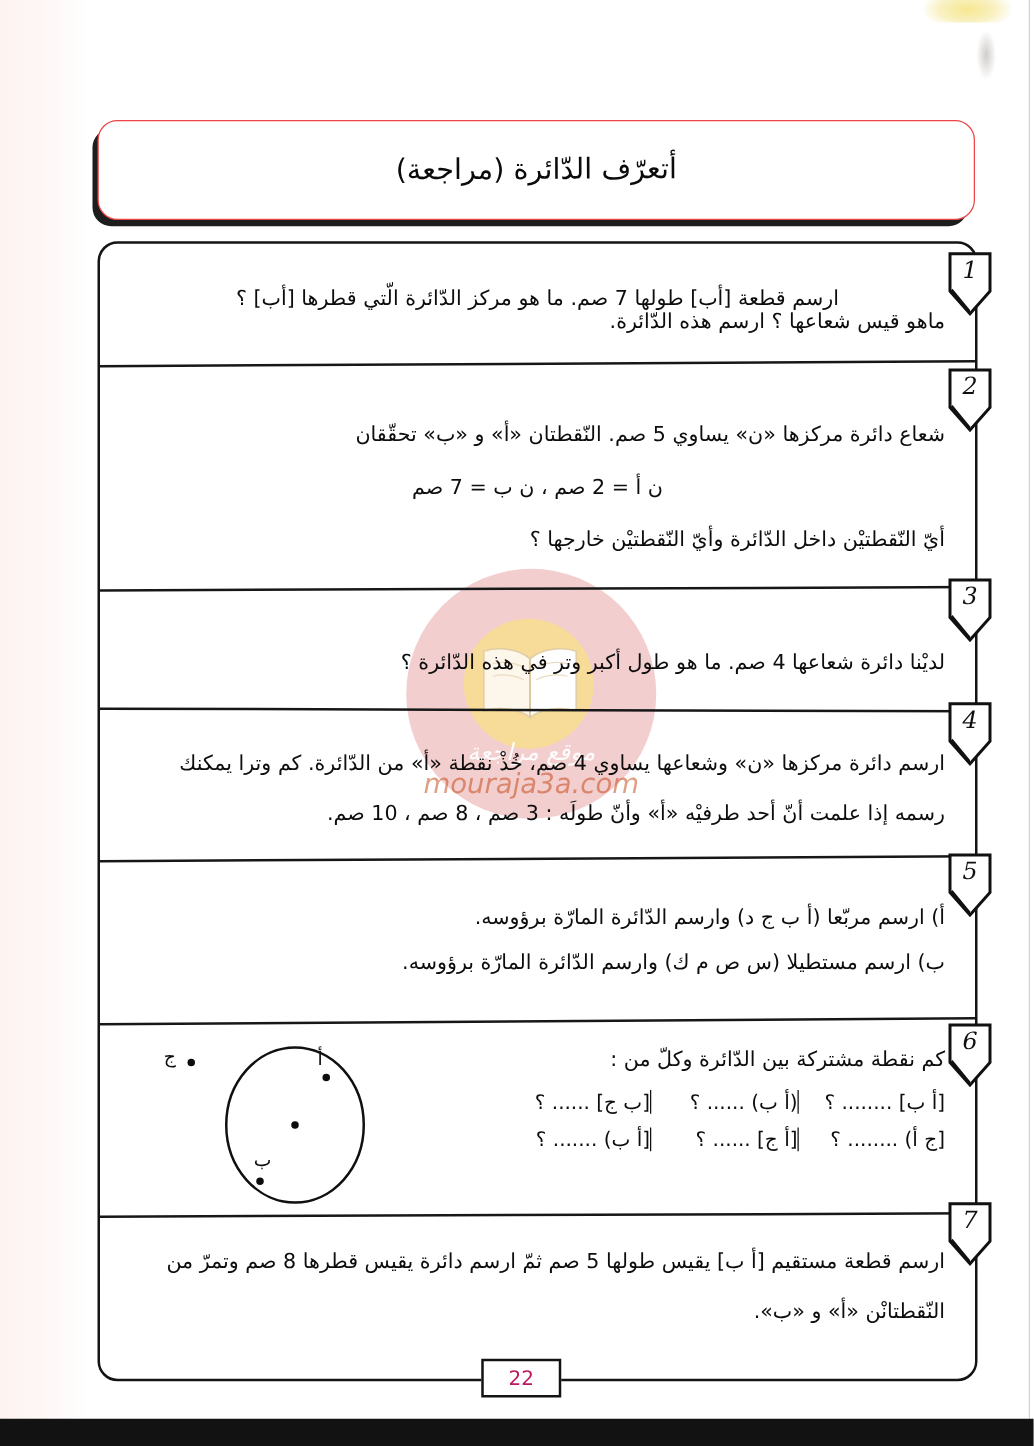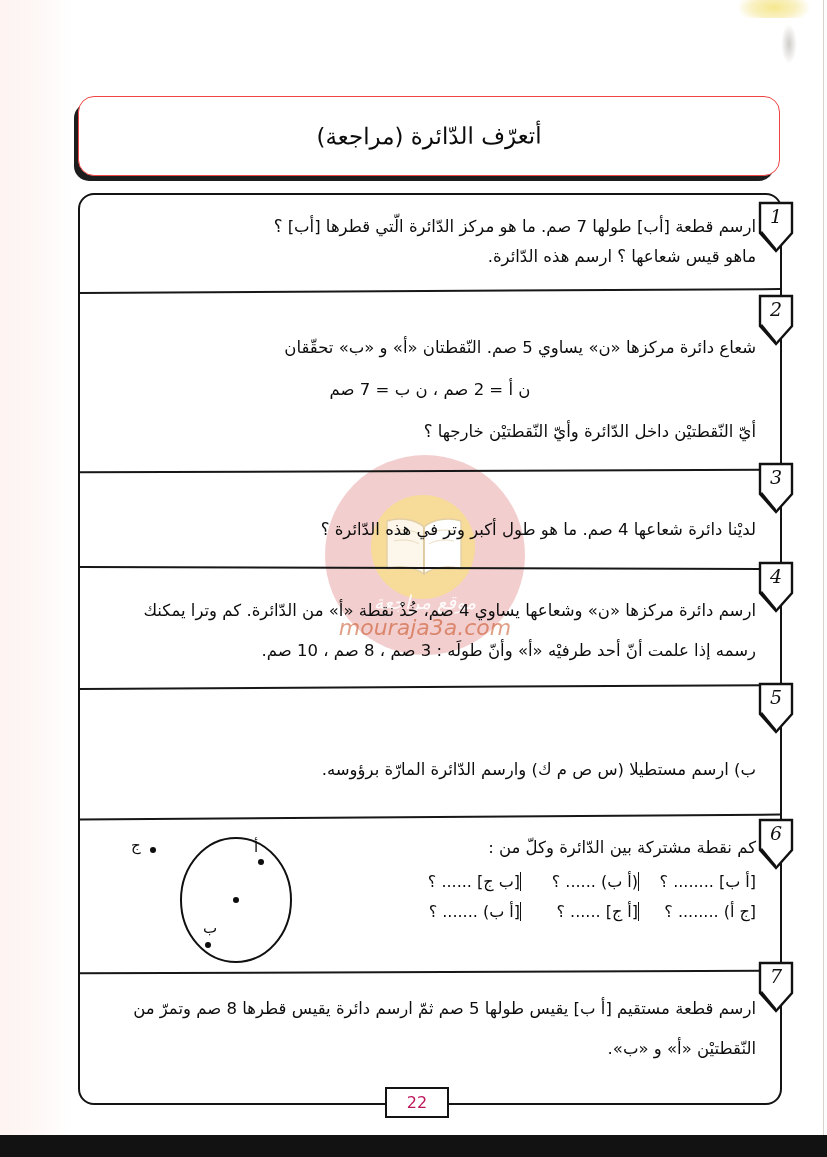--- a/index.html
+++ b/index.html
@@ -279,21 +279,21 @@
   <div id="frame">
 
     <div class="ex" style="top:0px;height:95px;">
       <div class="badge" style="top:6px;">
         <svg width="40" height="52" viewBox="0 0 40 52">
           <path d="M4 2 L36 2 L36 32 L20 50 L4 32 Z" fill="#ffffff" stroke="#111" stroke-width="2.4"></path>
           <path d="M6 30 L20 47 L20 50 L4 32 Z" fill="#111"></path>
         </svg>
         <div class="num">1</div>
       </div>
-      <div class="q" style="top:16px;">ارسم قطعة [أب] طولها 7 صم. ما هو مركز الدّائرة الّتي قطرها [أب] ؟</div>
+      <div class="q" style="top:28px;text-align:center;">ارسم قطعة [أب] طولها 7 صم. ما هو مركز الدّائرة الّتي قطرها [أب] ؟</div>
       <div class="q" style="top:46px;">ماهو قيس شعاعها ؟ ارسم هذه الدّائرة.</div>
     </div>
 
     <div class="ex" style="top:95px;height:180px;">
       <div class="ex-rule tilt-a"></div>
       <div class="badge" style="top:4px;">
         <svg width="40" height="52" viewBox="0 0 40 52">
           <path d="M4 2 L36 2 L36 32 L20 50 L4 32 Z" fill="#ffffff" stroke="#111" stroke-width="2.4"></path>
           <path d="M6 30 L20 47 L20 50 L4 32 Z" fill="#111"></path>
         </svg>
@@ -331,20 +331,21 @@
 
     <div class="ex" style="top:491px;height:130px;">
       <div class="ex-rule tilt-a"></div>
       <div class="badge" style="top:-4px;">
         <svg width="40" height="52" viewBox="0 0 40 52">
           <path d="M4 2 L36 2 L36 32 L20 50 L4 32 Z" fill="#ffffff" stroke="#111" stroke-width="2.4"></path>
           <path d="M6 30 L20 47 L20 50 L4 32 Z" fill="#111"></path>
         </svg>
         <div class="num">5</div>
       </div>
+      <div class="q" style="top:32px;">أ) ارسم مربّعا (أ ب ج د) وارسم الدّائرة المارّة برؤوسه.</div>
       <div class="q" style="top:68px;">ب) ارسم مستطيلا (س ص م ك) وارسم الدّائرة المارّة برؤوسه.</div>
     </div>
 
     <div class="ex" style="top:621px;height:155px;">
       <div class="ex-rule tilt-d"></div>
       <div class="badge" style="top:2px;">
         <svg width="40" height="52" viewBox="0 0 40 52">
           <path d="M4 2 L36 2 L36 32 L20 50 L4 32 Z" fill="#ffffff" stroke="#111" stroke-width="2.4"></path>
           <path d="M6 30 L20 47 L20 50 L4 32 Z" fill="#111"></path>
         </svg>
@@ -369,21 +370,21 @@
     <div class="ex" style="top:776px;height:130px;">
       <div class="ex-rule tilt-b"></div>
       <div class="badge" style="top:-10px;">
         <svg width="40" height="52" viewBox="0 0 40 52">
           <path d="M4 2 L36 2 L36 32 L20 50 L4 32 Z" fill="#ffffff" stroke="#111" stroke-width="2.4"></path>
           <path d="M6 30 L20 47 L20 50 L4 32 Z" fill="#111"></path>
         </svg>
         <div class="num">7</div>
       </div>
       <div class="q" style="top:22px;">ارسم قطعة مستقيم [أ ب] يقيس طولها 5 صم ثمّ ارسم دائرة يقيس قطرها 8 صم وتمرّ من</div>
-      <div class="q" style="top:62px;">النّقطتيْن «أ» و «ب».</div>
+      <div class="q" style="top:62px;">النّقطتانْن «أ» و «ب».</div>
     </div>
 
   </div>
 
   <div id="ex6-diagram">
     <svg width="190" height="135" viewBox="0 0 190 135">
       <ellipse cx="108" cy="68" rx="55" ry="62" fill="none" stroke="#101010" stroke-width="2"></ellipse>
     </svg>
     <div class="dot" style="left:105px; top:65px;"></div>
     <div class="dot" style="left:130px; top:27px;"></div>

